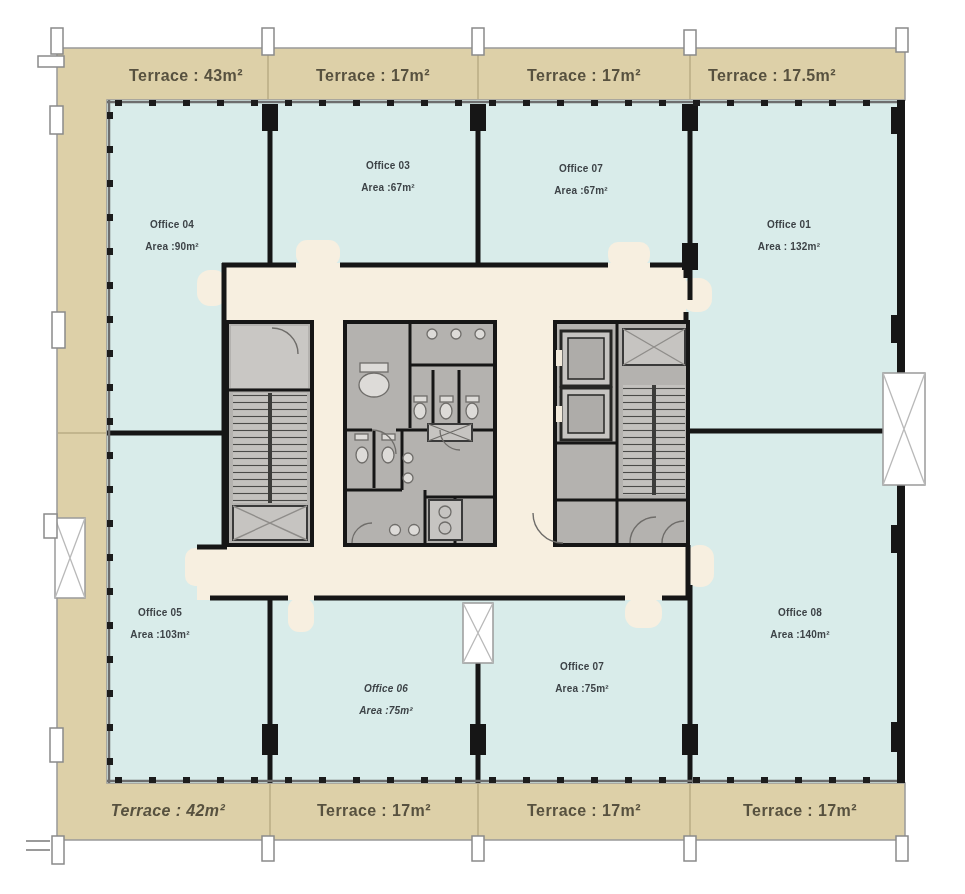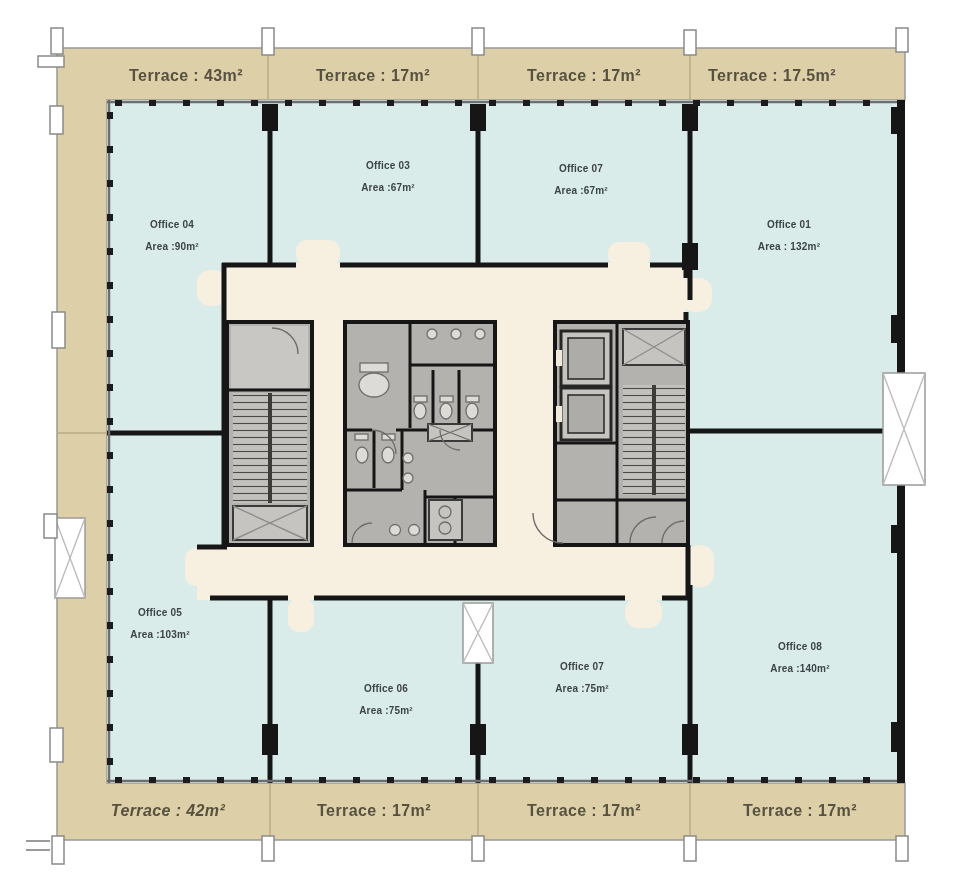--- a/index.html
+++ b/index.html
@@ -217,26 +217,26 @@
     <span>Area :67m²</span>
   </div>
   <div class="label office-label" style="left:172px;top:236px;">
     <span>Office 04</span>
     <span>Area :90m²</span>
   </div>
   <div class="label office-label" style="left:160px;top:624px;">
     <span>Office 05</span>
     <span>Area :103m²</span>
   </div>
-  <div class="label office-label" style="left:386px;top:700px;">
+  <div class="label office-label" style="left:386px;top:700px;font-style:italic;">
     <span>Office 06</span>
     <span>Area :75m²</span>
   </div>
   <div class="label office-label" style="left:582px;top:678px;">
     <span>Office 07</span>
     <span>Area :75m²</span>
   </div>
-  <div class="label office-label" style="left:800px;top:658px;">
+  <div class="label office-label" style="left:800px;top:624px;">
     <span>Office 08</span>
     <span>Area :140m²</span>
   </div>
 
 </div>
 
 </body></html>

